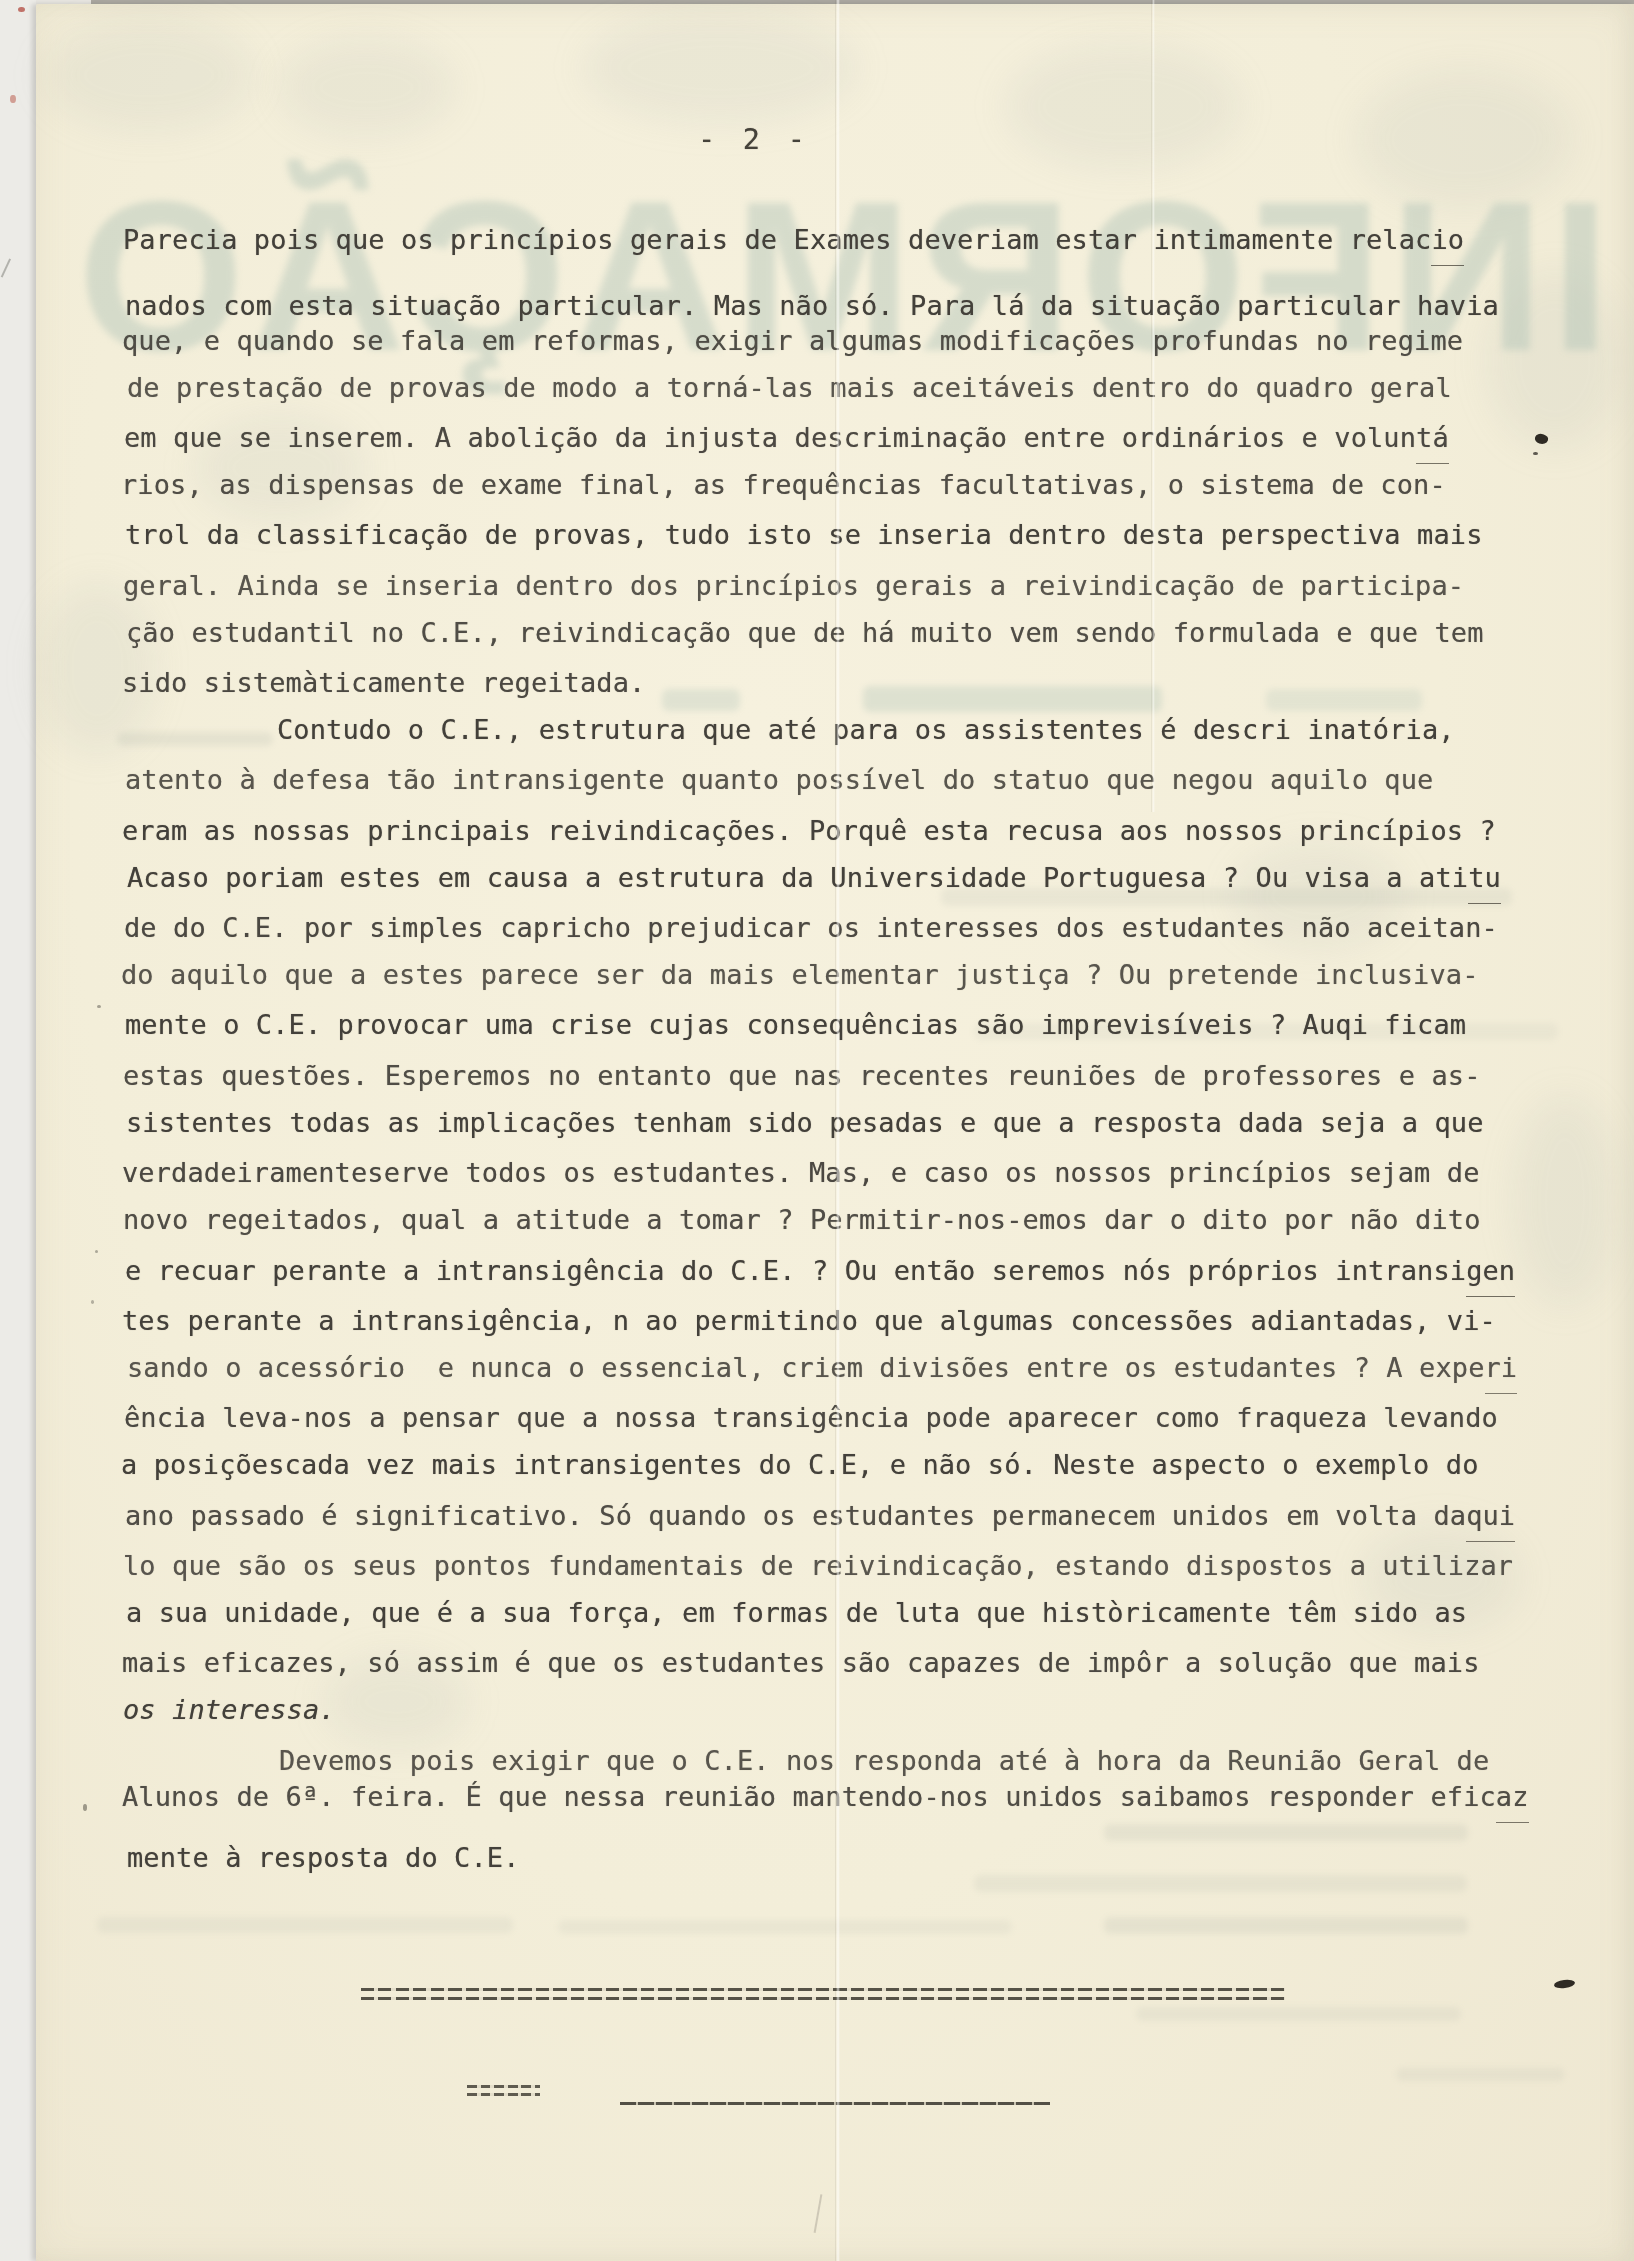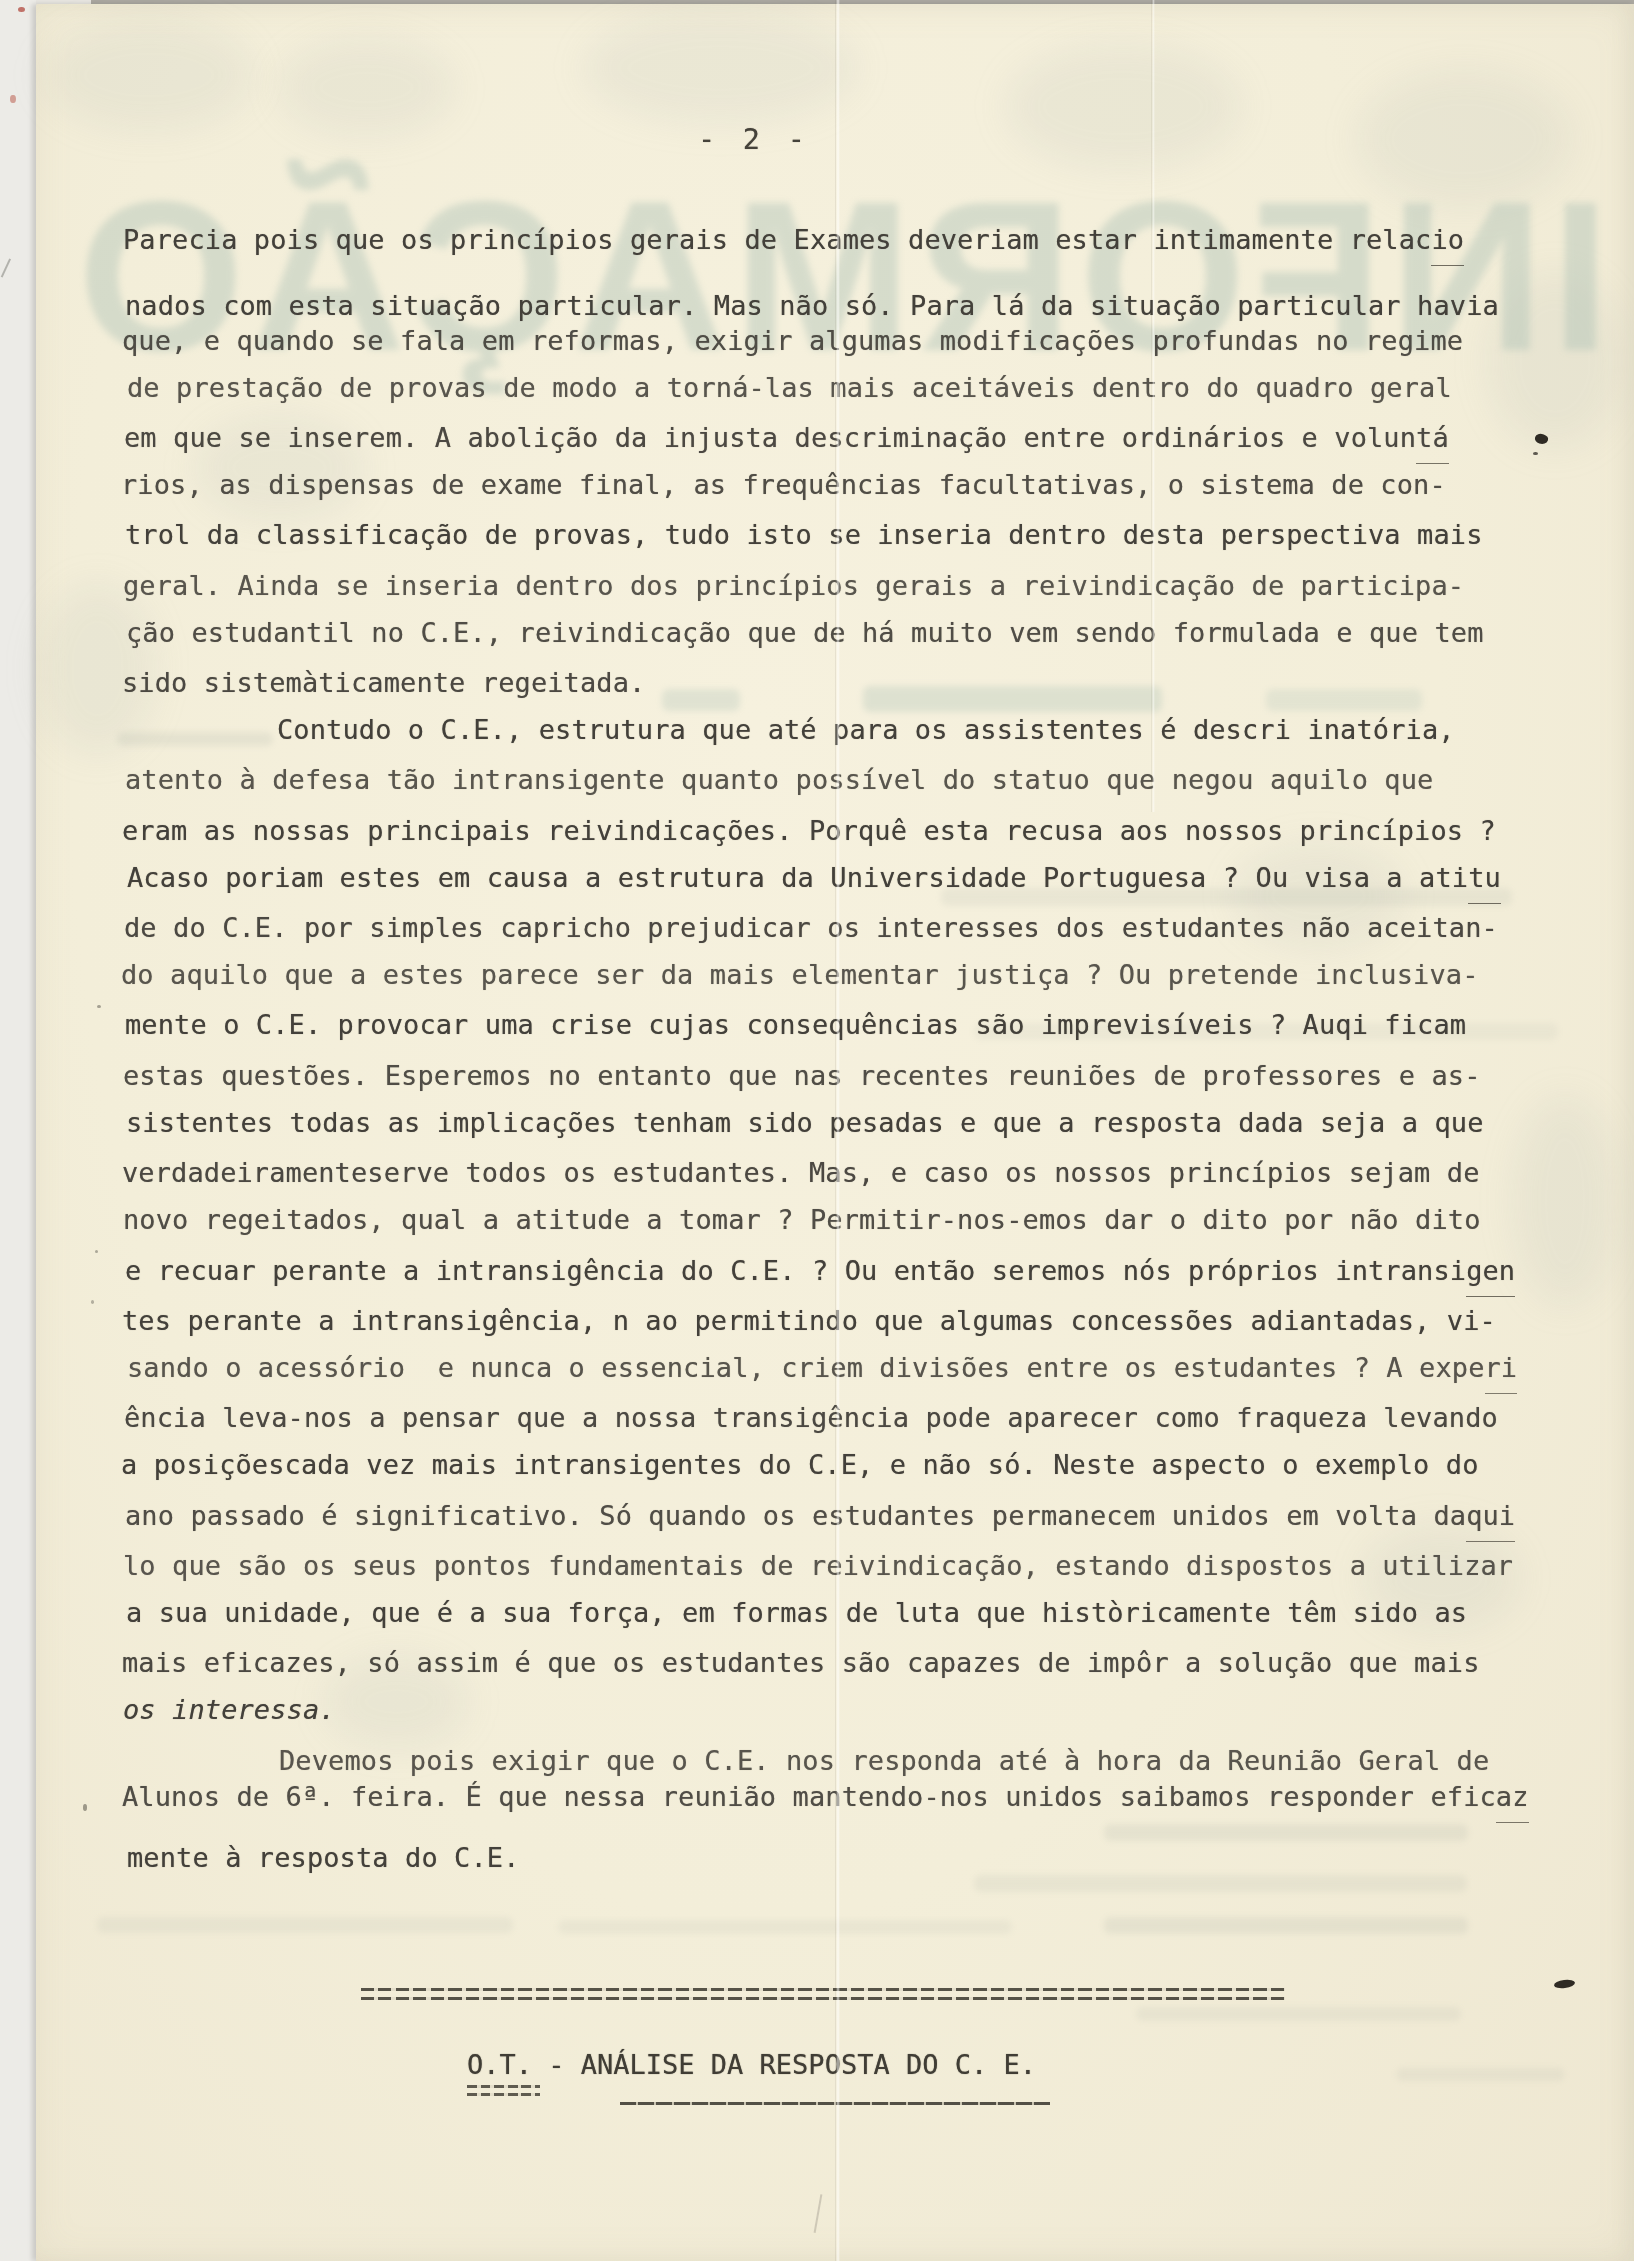--- a/index.html
+++ b/index.html
@@ -114,21 +114,20 @@
       <div class="bline" style="top: 1649px; left: 122px;">mais eficazes, só assim é que os estudantes são capazes de impôr a solução que mais</div>
       <div class="bline" style="top: 1696px; left: 123px; font-style: italic;">os interessa.</div>
       <div class="bline" style="top: 1747px; left: 279px;">Devemos pois exigir que o C.E. nos responda até à hora da Reunião Geral de</div>
       <div class="bline" style="top: 1783px; left: 122px;"><span>Alunos de 6ª. feira. É que nessa reunião mantendo-nos unidos saibamos responder efic</span><span class="tail">az</span></div>
       <div class="bline" style="top: 1844px; left: 127px;">mente à resposta do C.E.</div>
     </div>
 
   <div class="dashrow" style="left:361px;top:1988px;width:924px;"></div>
   <div class="dashrow" style="left:361px;top:1997px;width:924px;"></div>
 
-  <div class="footer-line"><span>O.T.</span><span> - ANÁLISE DA RESPOSTA DO C. E.</span></div>
   <div class="ot-dash" style="left:467px;top:2085px;width:73px;"></div>
   <div class="ot-dash" style="left:467px;top:2093px;width:73px;"></div>
   <div class="agenda-underline"></div>
 
   <div class="crease-shadow" style="left:835px;top:0;height:2261px;"></div>
   <div class="crease-v" style="left:836px;top:0;width:3.9px;height:2261px;opacity:.8;"></div>
   <div class="crease-shadow" style="left:1151px;top:0;height:812px;opacity:.8;"></div>
   <div class="crease-v" style="left:1152px;top:0;width:3.2px;height:812px;opacity:.55;"></div>
 
   <div class="speck" style="left:1535px;top:434px;width:13px;height:9.7px;background:#2f2b24;border-radius:50% 40% 55% 45%;transform:rotate(18deg);"></div>

